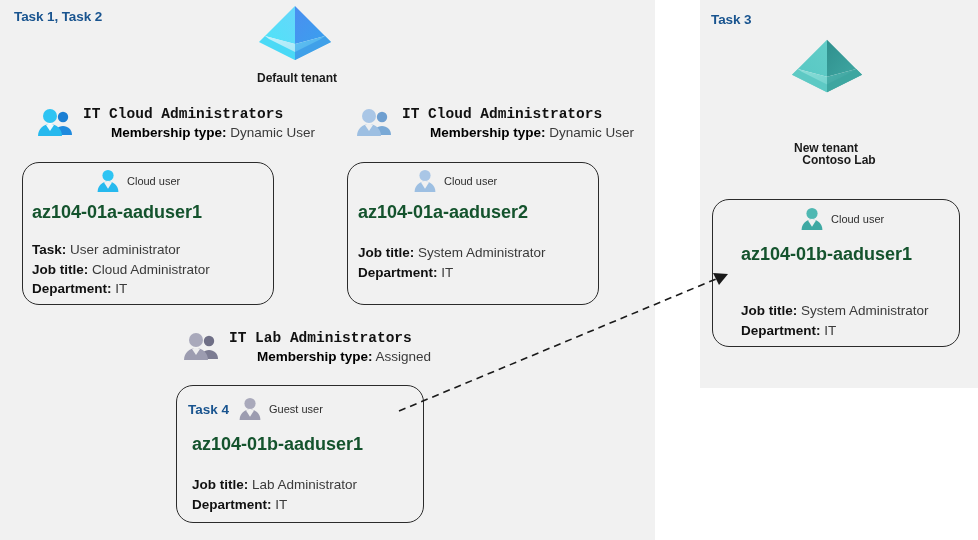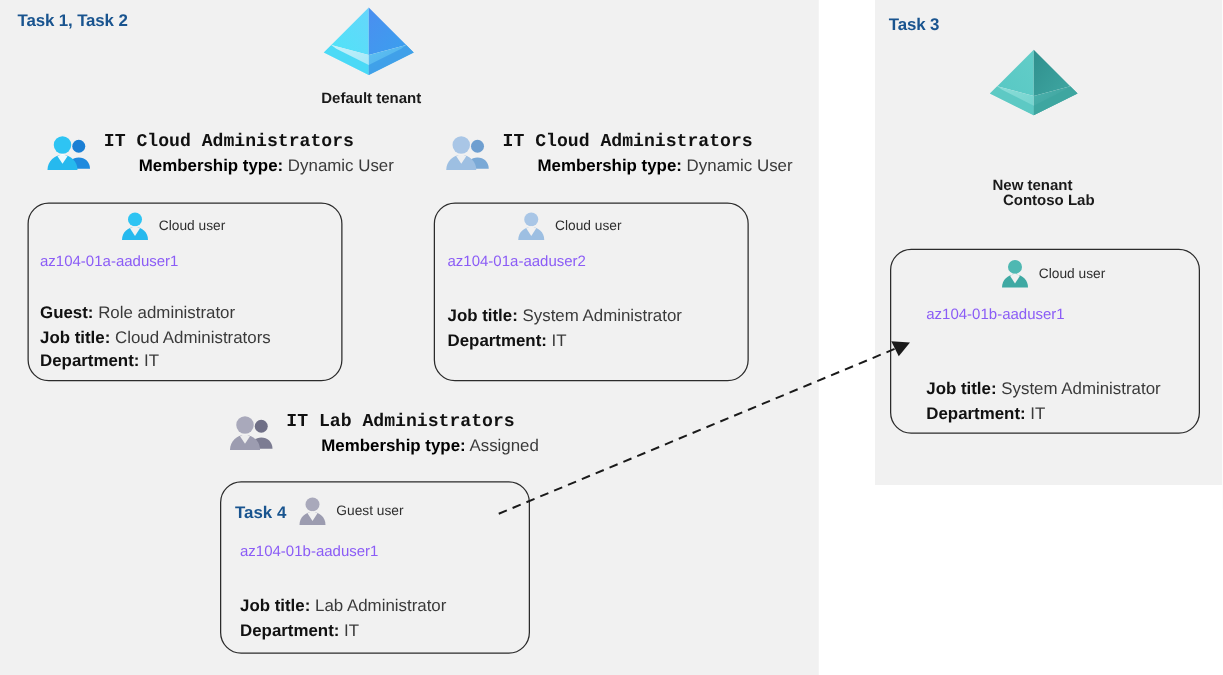--- a/index.html
+++ b/index.html
@@ -89,23 +89,23 @@
     color: #2e2e2e;
   }
   .card-head .task-inline {
     color: #19548f;
     font-weight: bold;
     font-size: 13.5px;
     margin-right: 2px;
   }
   .card-user {
     position: absolute;
-    font-weight: normal;
-    font-size: 12px;
-    color: #8b5cf6;
+    font-weight: bold;
+    font-size: 18px;
+    color: #14532d;
     white-space: nowrap;
   }
   .card-fields {
     position: absolute;
     font-size: 13.5px;
     color: #3a3a3a;
     line-height: 1.45;
     white-space: nowrap;
   }
   .card-fields b { color: #111; }
@@ -212,26 +212,26 @@
         <circle cx="13" cy="7.5" r="5.6" fill="#2ec4f3"></circle>
         <path d="M2.6 24c0-6 4.6-10.4 10.4-10.4S23.4 18 23.4 24z" fill="#26b9ee"></path>
         <path d="M9 14.6l4 6.2 4-6.2-4-1.8z" fill="#f1f1f1"></path>
       </svg>
     </span>
     <span class="head-label">Cloud user</span>
   </div>
   <div class="card-user" style="left:32px; top:202px;">az104-01a-aaduser1</div>
   <div class="card-fields" style="left:32px; top:240px;">
     <div>
-      <b>Guest:</b>
-      <span>Role administrator</span>
+      <b>Task:</b>
+      <span>User administrator</span>
     </div>
     <div>
       <b>Job title:</b>
-      <span>Cloud Administrators</span>
+      <span>Cloud Administrator</span>
     </div>
     <div>
       <b>Department:</b>
       <span>IT</span>
     </div>
   </div>
 
   <div class="group" style="left:355px; top:105px;">
     <span class="group-icon">
       <svg width="40" height="30" viewBox="0 0 40 30">

